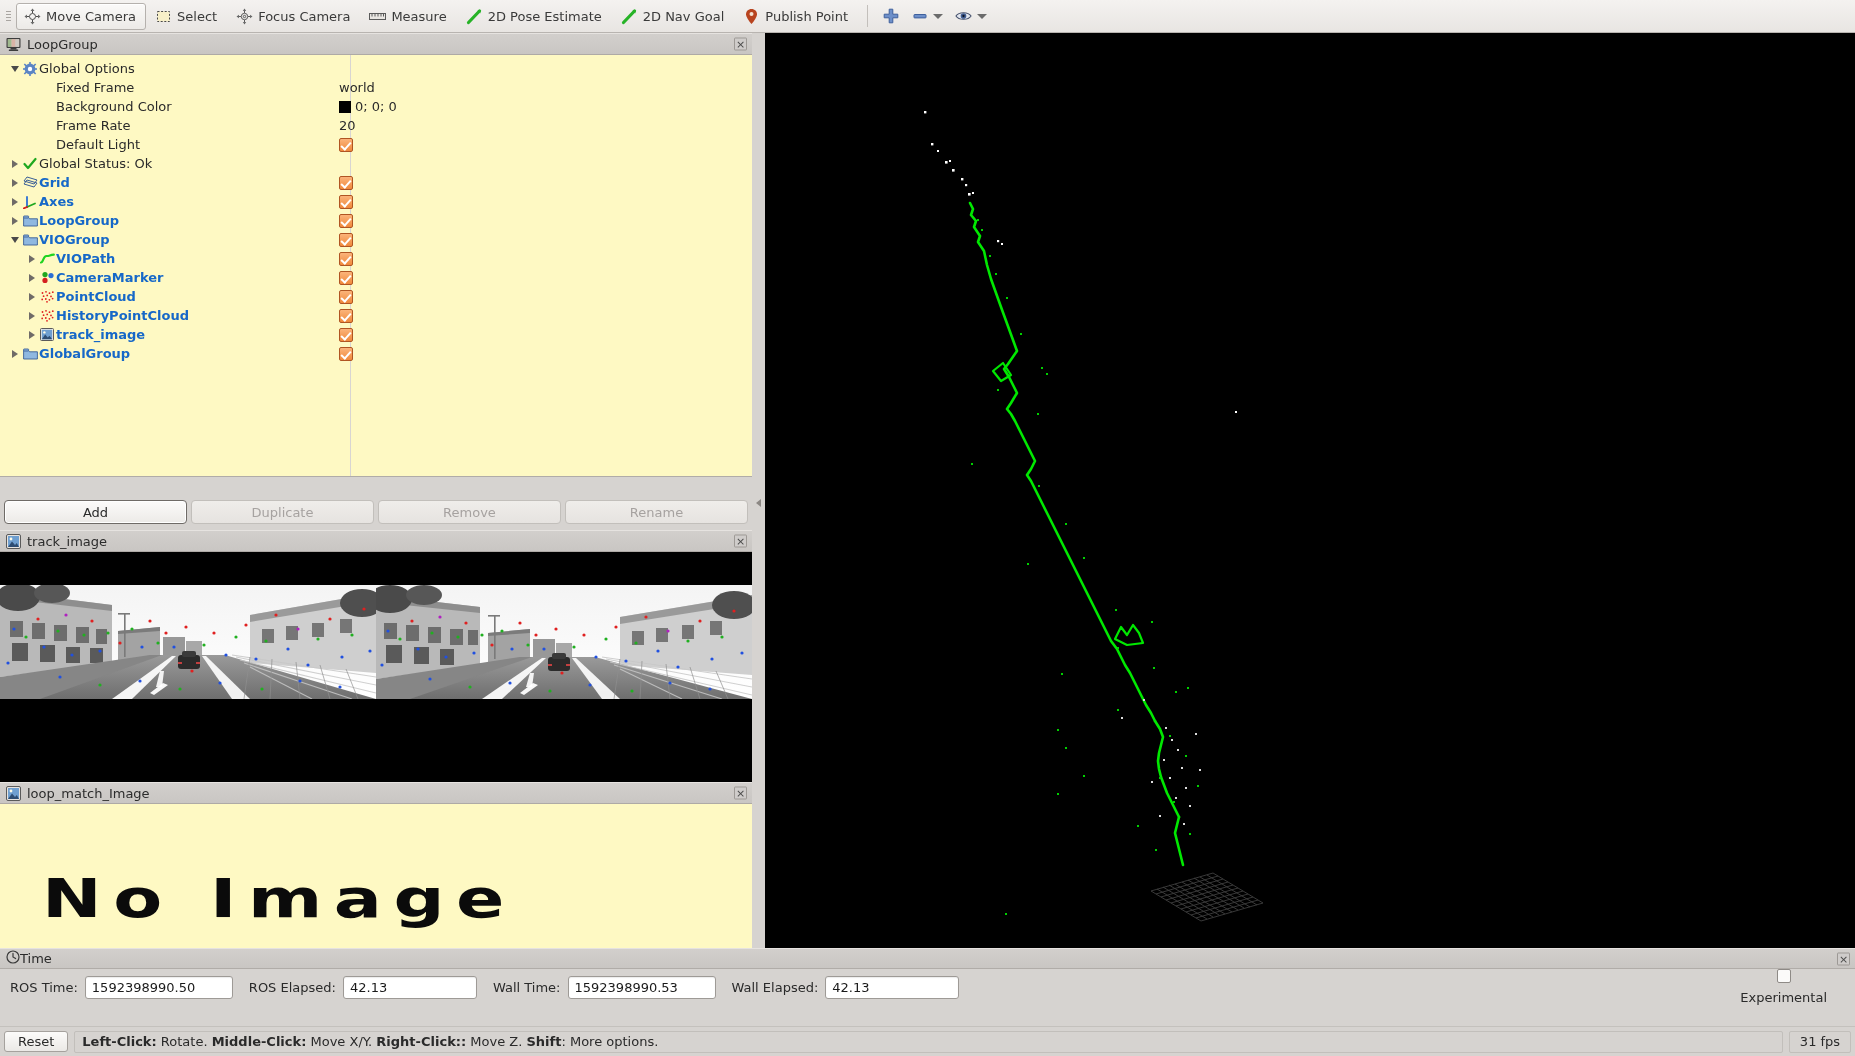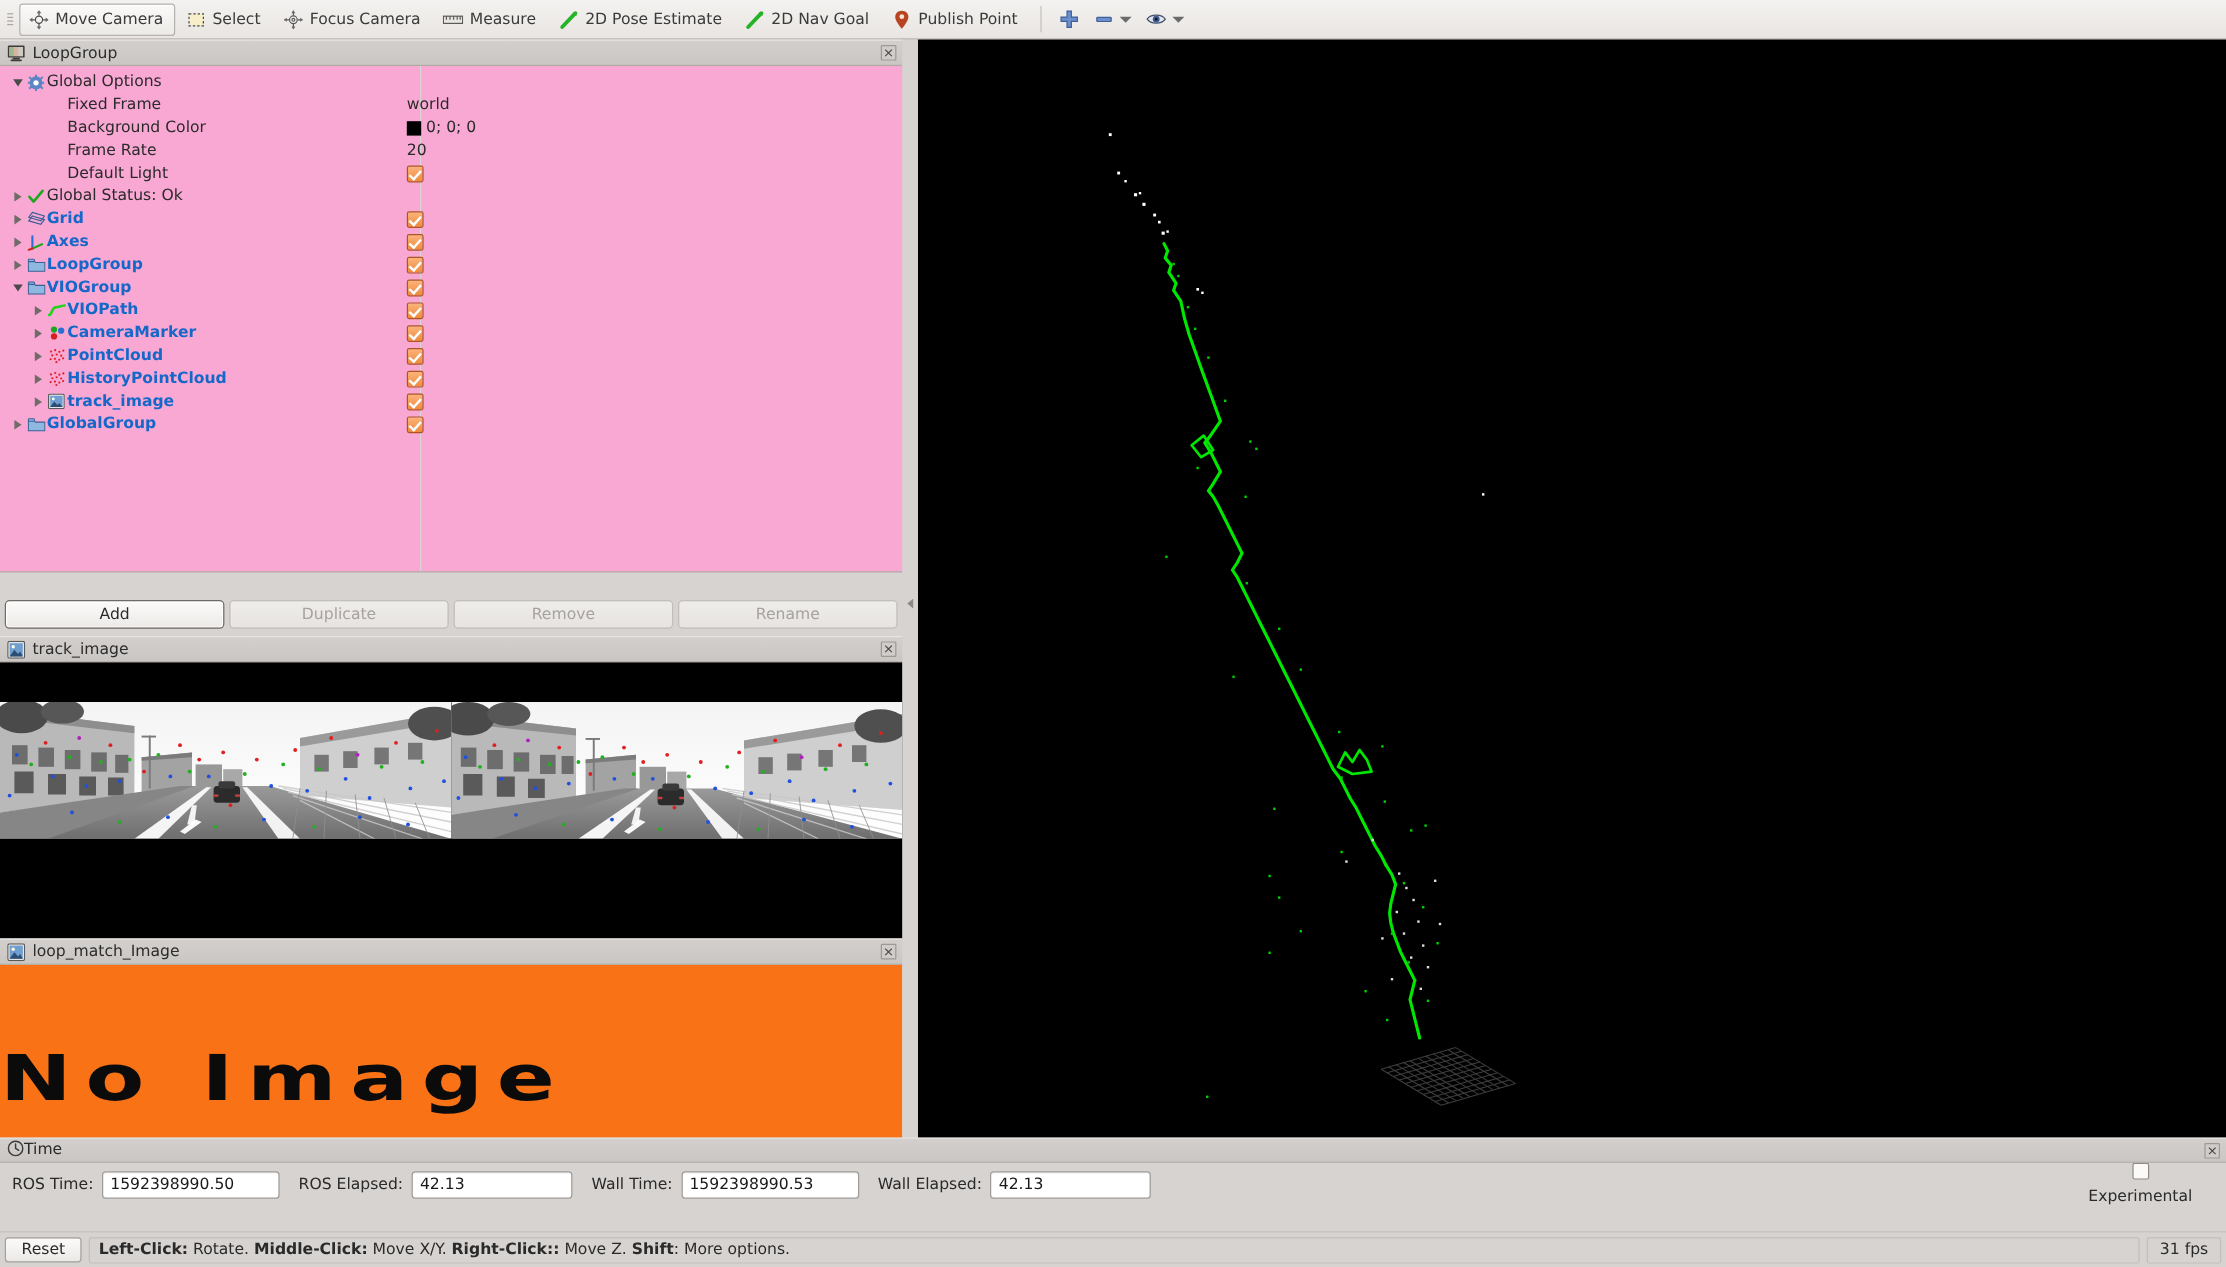--- a/index.html
+++ b/index.html
@@ -54,21 +54,21 @@
   }
   .panel-title .pt-icon { width: 15px; height: 15px; margin-right: 6px; display:inline-flex; }
   .panel-close {
     position: absolute; right: 5px; top: 50%; transform: translateY(-50%);
     width: 13px; height: 13px; display: flex; align-items: center; justify-content: center;
     font-size: 11px; line-height: 1; color: #4a4a4a; cursor: default;
     border: 1px solid #9d9995; background: #cfcccA; border-radius: 1px;
   }
 
   
-  .displays-body { background: #f9a8d4; height: 422px; border-bottom: 1px solid #b0acA8;
+  .displays-body { background: #fef9c3; height: 422px; border-bottom: 1px solid #b0acA8;
                    position: relative; overflow: hidden; }
   .tree-col-split { position: absolute; left: 350px; top: 0; bottom: 0; width: 1px; background: #d8d5d2; }
   .tree { position: relative; padding-top: 4px; }
   .trow { display: flex; align-items: center; height: 19px; position: relative; font-size: 13px; }
   .trow .arrow { width: 13px; flex: 0 0 13px; display: flex; align-items: center; justify-content: center; }
   .trow .arrow .r { width:0;height:0;border-top:4px solid transparent;border-bottom:4px solid transparent;border-left:6px solid #6f6b67; }
   .trow .arrow .d { width:0;height:0;border-left:4px solid transparent;border-right:4px solid transparent;border-top:6px solid #4a4a4a; }
   .trow .ticon { width: 18px; flex: 0 0 18px; display: flex; align-items: center; justify-content: center; }
   .trow .tlabel { white-space: nowrap; }
   .trow .tvalue { position: absolute; left: 339px; display: flex; align-items: center; gap: 4px; white-space: nowrap; }
@@ -96,22 +96,23 @@
   }
   .qbtn.primary { border-color: #6f6b67; box-shadow: inset 0 0 0 1px #ffffff; font-weight: normal; }
   .qbtn.disabled { color: #a6a2a0; border-color: #c2bfbb;
                    background: linear-gradient(to bottom,#efedea,#e6e3e0); }
 
   
   .img-panel-body { background: #000000; width: 100%; position: relative; overflow: hidden; }
   .stereo { position: absolute; left: 0; width: 100%; display: flex; }
   .stereo .half { width: 50%; position: relative; overflow: hidden; }
   .noimg-wrap {
-    width: 100%; height: 100%; background: #f97316;
+    width: 100%; height: 100%; background: #fef9c3;
     display: flex; align-items: center; justify-content: flex-start;
+    padding-left: 42px;
   }
   .noimg-text {
     font-family: "DejaVu Sans", "Liberation Sans", sans-serif;
     font-size: 62px; font-weight: bold; color: #0b0b0b;
     letter-spacing: 10px; transform: scaleY(0.85) scaleX(1.15); transform-origin: left center;
     white-space: nowrap;
   }
 
   
   .vsplit { position: absolute; left: 752px; top: 33px; width: 12px; height: 940px;

